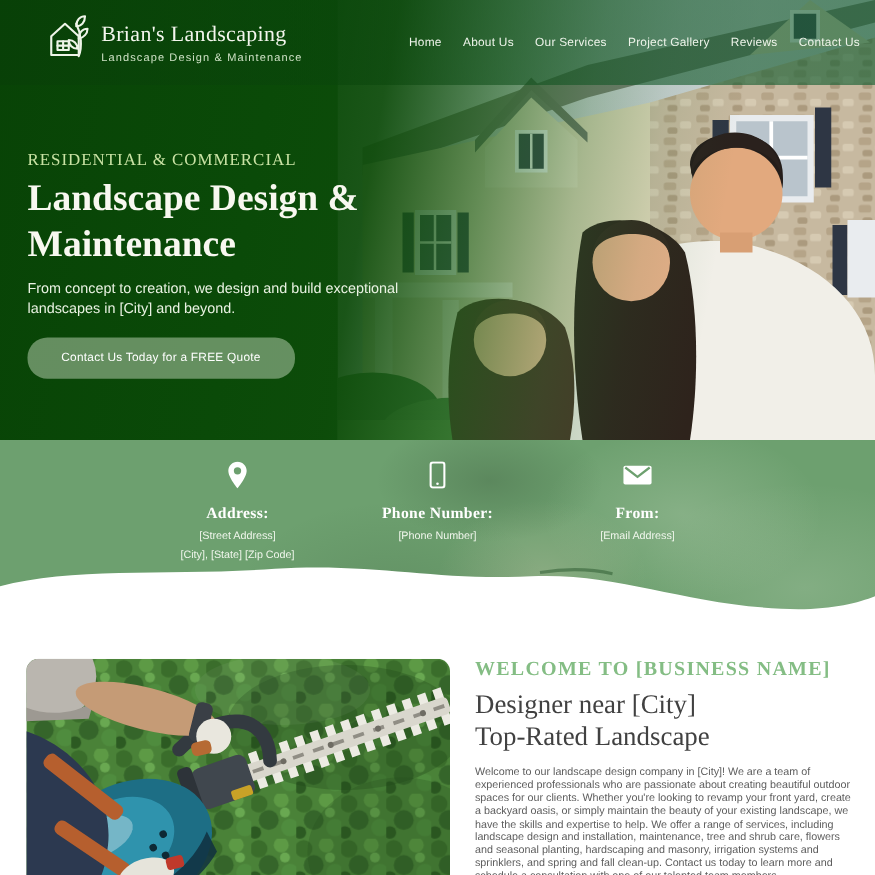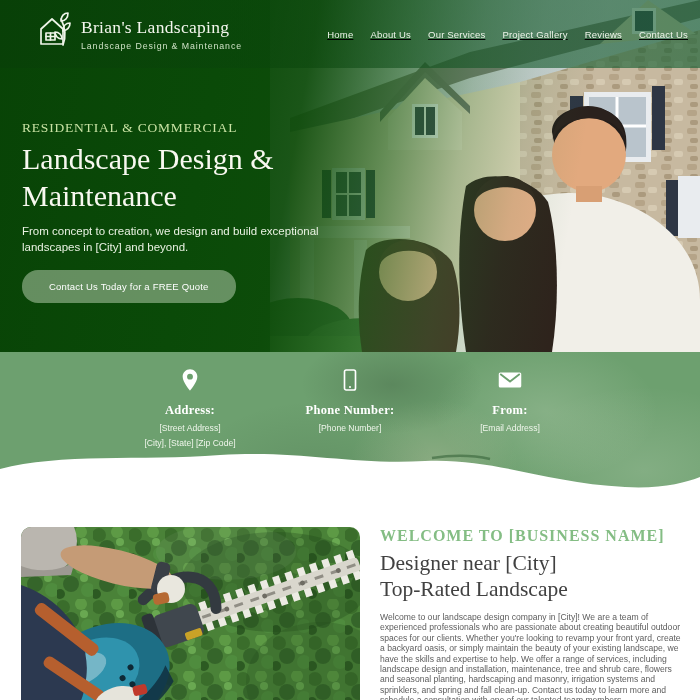--- a/index.html
+++ b/index.html
@@ -19,26 +19,26 @@
         rgba(25,95,25,0.62) 54%, rgba(38,110,45,0.30) 64%,
         rgba(40,115,55,0.10) 72%, rgba(40,115,55,0) 80%);
   }
   .header-tint { position:absolute; left:0; top:0; width:700px; height:68px;
     background:linear-gradient(90deg, rgba(8,62,8,0.55) 0%, rgba(10,70,12,0.55) 45%, rgba(22,90,45,0.62) 75%, rgba(24,96,52,0.66) 100%); }
 
   .site-header { position:absolute; left:0; top:0; width:700px; height:68px; display:flex; align-items:center; justify-content:space-between; padding:0 12px 0 36px; }
   .brand { display:flex; align-items:center; gap:9px; cursor:pointer; }
   .brand-name { font-family:"Liberation Serif", serif; font-size:17.5px; color:#f4f6ee; letter-spacing:0.3px; }
   .brand-tagline { font-size:8.8px; color:#cfe2c6; letter-spacing:0.9px; margin-top:3px; text-align:center; }
-  .main-nav { display:flex; align-items:center; gap:17px;text-decoration:underline; }
+  .main-nav { display:flex; align-items:center; gap:17px; }
   .main-nav a { font-size:9.5px; color:#eef4ea; text-decoration:none; letter-spacing:0.2px; cursor:pointer; }
 
   .hero-content { position:absolute; left:22px; top:120px; width:360px; }
   .hero-kicker { font-family:"Liberation Serif", serif; font-size:13.5px; color:#c9e2a4; letter-spacing:0.8px; }
-  .hero-title { font-family:"Liberation Serif", serif; font-size:30px; line-height:37px; color:#f8f8f0; font-weight:400; margin-top:4px; }
+  .hero-title { font-family:"Liberation Serif", serif; font-size:30px; line-height:37px; color:#f8f8f0; font-weight:700; margin-top:4px; }
   .hero-title span { display:block; }
   .hero-sub { margin-top:9px; font-size:11.5px; line-height:16px; color:#e9f2e2; width:345px; }
   .hero-cta {
     margin-top:15px; display:inline-block; padding:11px 27px; border:none; cursor:pointer;
     border-radius:16px; background:rgba(176,203,170,0.55); color:#ffffff; font-size:9.5px;
     font-family:"Liberation Sans", sans-serif; letter-spacing:0.2px;
   }
 
   
   .contact-bar { position:absolute; left:0; top:352px; width:700px; height:148px; background:#6da06f; overflow:hidden; }

